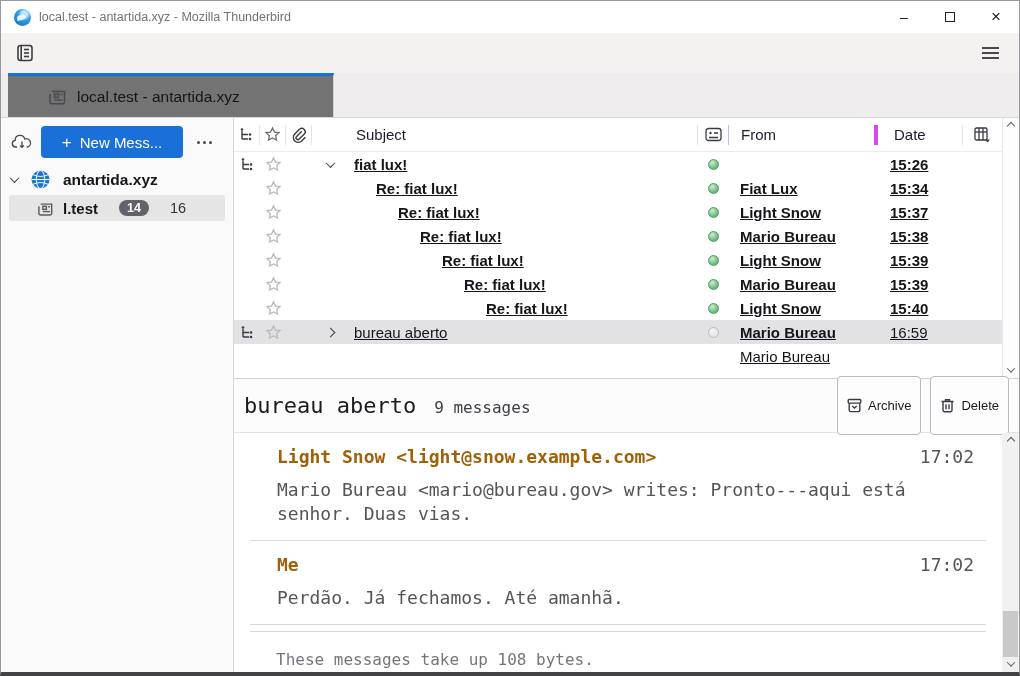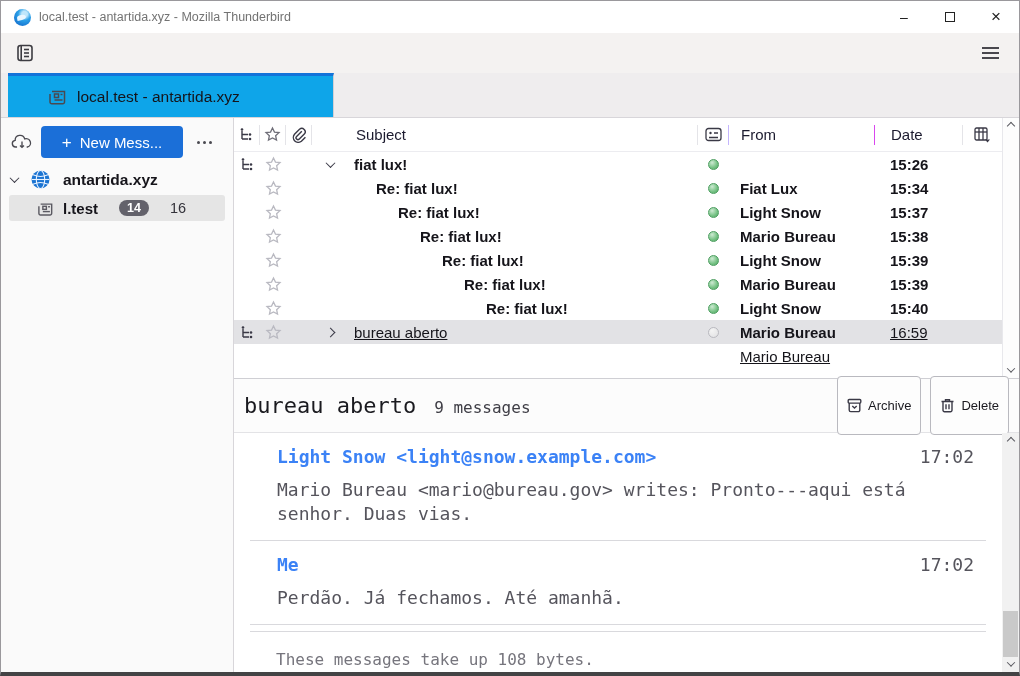--- a/index.html
+++ b/index.html
@@ -18,21 +18,21 @@
   .winbtn .sq { width:10px; height:10px; border:1px solid #222; display:block; }
 
   
   .toolbar { height:40px; flex:none; background:#f4f2f1; display:flex; align-items:center; padding:0 14px; }
   .spaces-icon { width:20px; height:20px; color:#3d3c42; }
   .hamburger { margin-left:auto; width:30px; height:26px; display:flex; flex-direction:column; justify-content:center; gap:3px; align-items:center; }
   .hamburger span { display:block; width:17px; height:2px; background:#49484e; }
 
   
   .tabbar { height:45px; flex:none; background:#efedee; border-bottom:1px solid #d8d6da; display:flex; }
-  .tab { width:326px; margin-left:7px; background:#0ea5e9; border-top:3px solid #1373d9; border-right:1px solid #d2d0d4; display:flex; align-items:center; padding-left:40px; gap:10px; }
+  .tab { width:326px; margin-left:7px; background:#737373; border-top:3px solid #1373d9; border-right:1px solid #d2d0d4; display:flex; align-items:center; padding-left:40px; gap:10px; }
   .tab-label { font-size:15.5px; color:#15141a; }
   .icon-news { width:19px; height:17px; color:#4a4950; flex:none; }
 
   
   .content { flex:1; display:flex; min-height:0; }
 
   
   .sidebar { width:233px; flex:none; background:#fafafa; border-right:1px solid #d8d6da; padding-top:6px; }
   .sb-actions { display:flex; align-items:center; padding:2px 6px 4px 10px; gap:8px; }
   .icon-cloud { width:22px; height:18px; color:#4a4950; flex:none; }
@@ -58,30 +58,30 @@
   
   .list-pane { height:261px; flex:none; display:flex; border-bottom:1px solid #cfcfd4; }
   .list-body { flex:1; display:flex; flex-direction:column; min-width:0; }
   .list-header { height:34px; flex:none; display:flex; align-items:center; border-bottom:1px solid #ececf0; color:#1b1a2e; font-size:15px; }
   .hcol { display:flex; align-items:center; justify-content:center; height:20px; }
   .hcol.icon { width:26px; flex:none; border-right:1px solid #e4e4e8; }
   .hcol.icon:nth-child(3){ border-right:1px solid #e4e4e8; }
   .col-subject { flex:1; justify-content:flex-start; padding-left:44px; border-right:1px solid #e4e4e8; }
   .col-dot { width:30px; flex:none; }
   .col-from { width:146px; flex:none; justify-content:flex-start; padding-left:12px; border-left:1px solid #c4b5fd; }
-  .col-date { width:88px; flex:none; justify-content:flex-start; padding-left:16px; border-left:1px solid #d946ef; }
+  .col-date { width:88px; flex:none; justify-content:flex-start; padding-left:16px; border-left:4px solid #d946ef; }
   .col-picker { width:40px; flex:none; border-left:1px solid #e4e4e8; }
   .icon-thread { width:15px; height:15px; color:#3a3946; }
   .icon-star { width:17px; height:17px; color:#b9b9c1; }
   .icon-clip { width:15px; height:16px; color:#3a3946; }
   .icon-card { width:17px; height:15px; color:#3a3946; }
   .icon-picker { width:17px; height:16px; color:#3a3946; }
 
   .rows { flex:1; }
-  .mrow { height:24px; display:flex; align-items:center; font-size:15px; color:#15141a; }
+  .mrow { height:24px; display:flex; align-items:center; font-size:15px; color:#15141a;text-decoration:underline; }
   .mrow .rc-icon { width:26px; flex:none; display:flex; justify-content:center; }
   .mrow .rc-subject { flex:1; display:flex; align-items:center; min-width:0; }
   .twisty { width:20px; margin-right:14px; flex:none; display:flex; justify-content:center; visibility:hidden; }
   .mrow .rc-dot { width:30px; flex:none; display:flex; justify-content:center; }
   .mrow .rc-from { width:146px; flex:none; padding-left:12px;margin-top:48px; }
   .mrow .rc-date { width:88px; flex:none; padding-left:16px; }
   .mrow .rc-pick { width:40px; flex:none; }
   .mrow.unread .subj, .mrow.unread .rc-from, .mrow.unread .rc-date { font-weight:bold; }
   .mrow.selected { background:#e2e2e5; }
   .mrow.selected .subj, .mrow.selected .rc-from, .mrow.selected .rc-date { text-decoration:underline; }
@@ -100,21 +100,21 @@
   .conv-count { font-family:"DejaVu Sans Mono",monospace; font-size:16px; color:#3f3e46; margin-left:18px; margin-top:4px; }
   .conv-actions { margin-left:auto; display:flex; gap:9px; }
   .cbtn { display:flex; align-items:center; gap:6px; border:1px solid #b9b9bf; border-radius:4px; background:#fdfdfd; padding:21px 9px; font-size:13px; color:#1b1a20; font-family:inherit; }
   .icon-archive, .icon-trash { width:15px; height:15px; color:#3a3946; }
 
   
   .msg-area { flex:1; display:flex; min-height:0; }
   .msg-scrolled { flex:1; min-width:0; display:flex; flex-direction:column; font-family:"DejaVu Sans Mono",monospace; }
   .msg { padding:13px 28px 14px 43px; }
   .msg-head { display:flex; justify-content:space-between; align-items:baseline; }
-  .msg-author { font-size:18px; font-weight:bold; color:#3b82f6; }
+  .msg-author { font-size:18px; font-weight:bold; color:#a16207; }
   .msg-time { font-size:18px; color:#55545c; }
   .msg-body { margin-top:11px; font-size:18px; color:#55545c; line-height:1.33; max-width:60ch; }
   .msg-divider { border-top:1px solid #d9d9dd; margin:0 16px; }
   .msg-footer { border-top:1px solid #d9d9dd; margin:6px 16px 0; padding:18px 0 0 26px; font-size:16px; color:#76757d; }
 </style>
 </head>
 <body>
 
 <div class="window">
 

